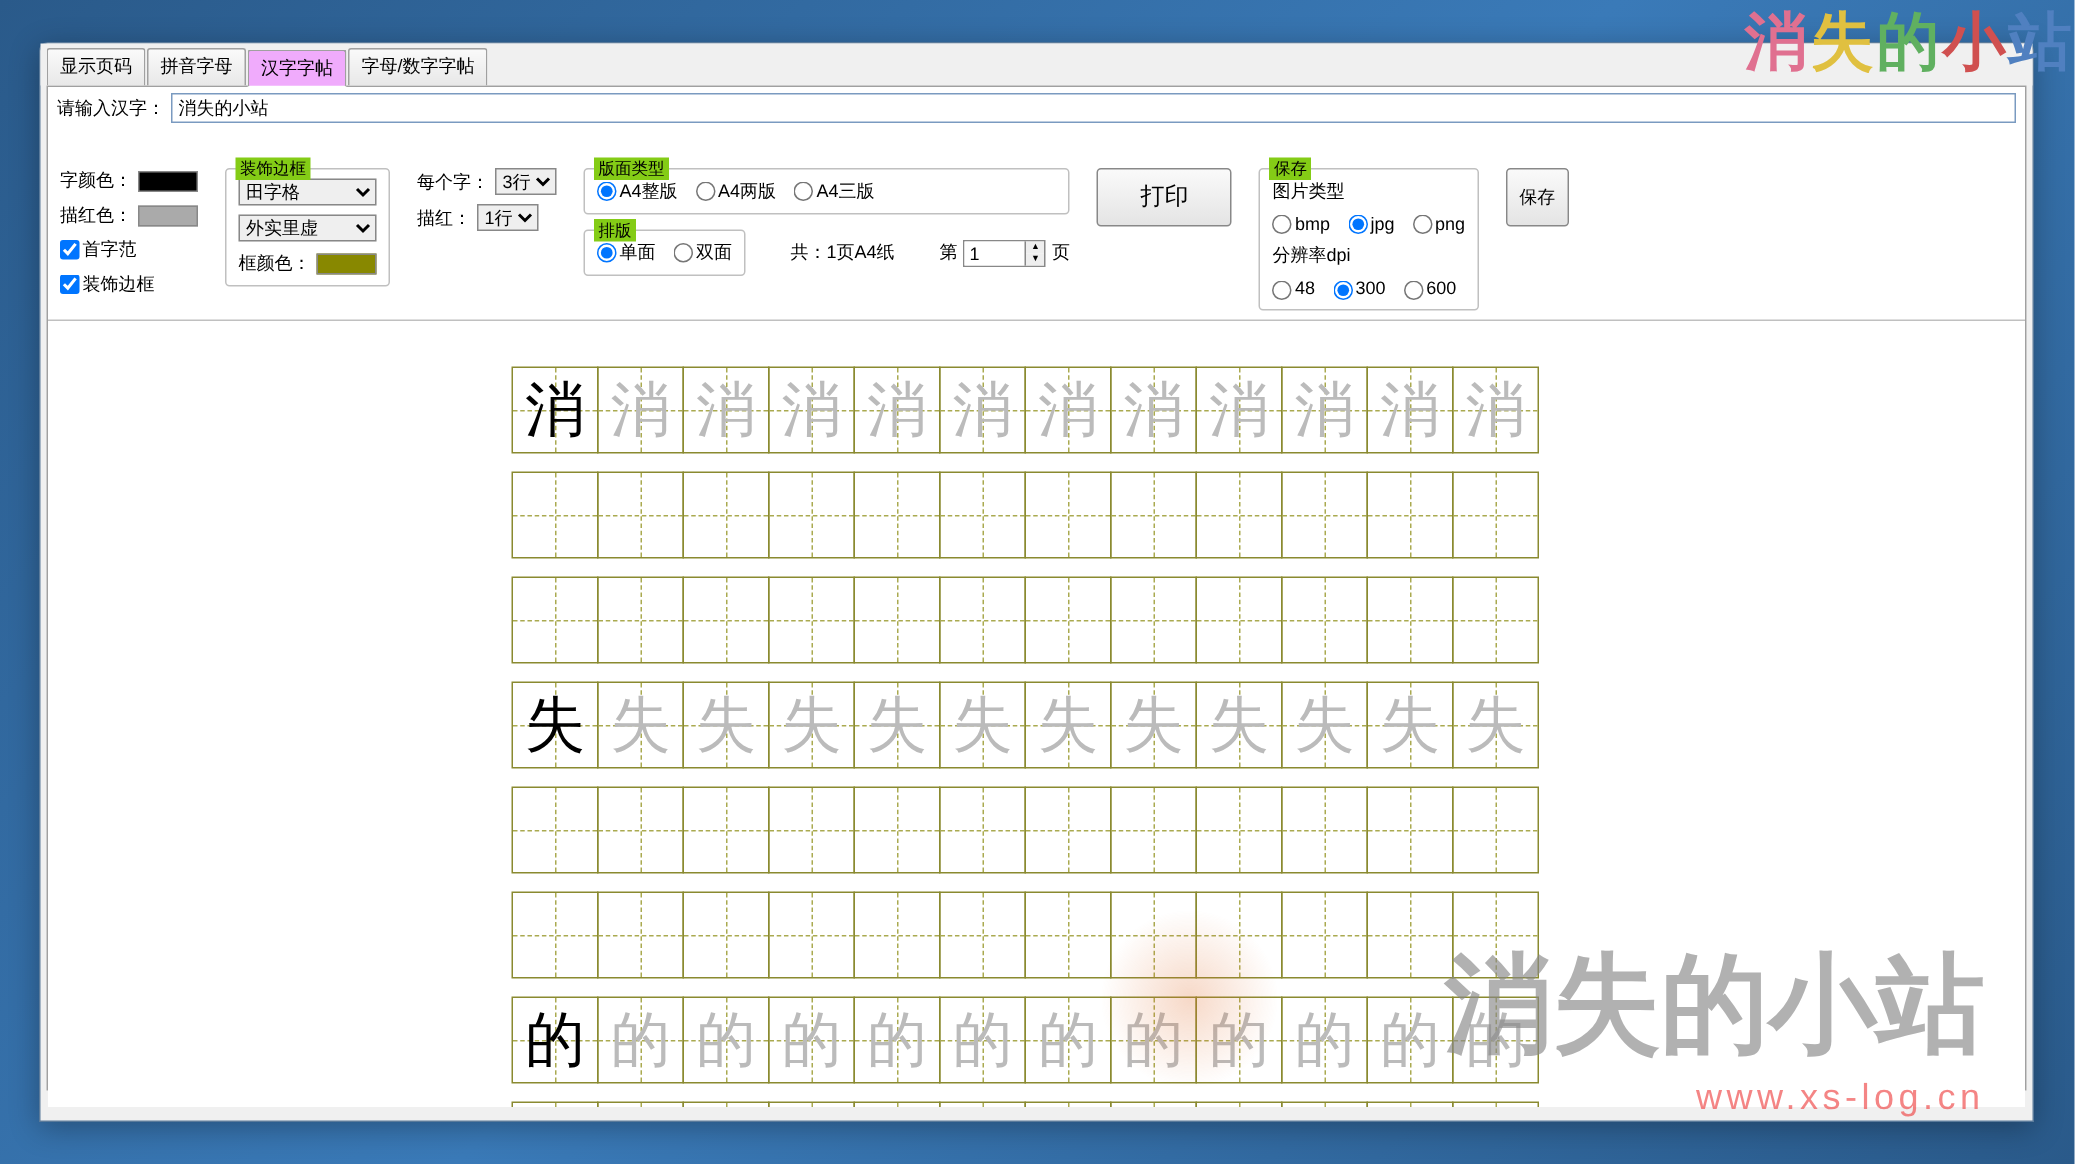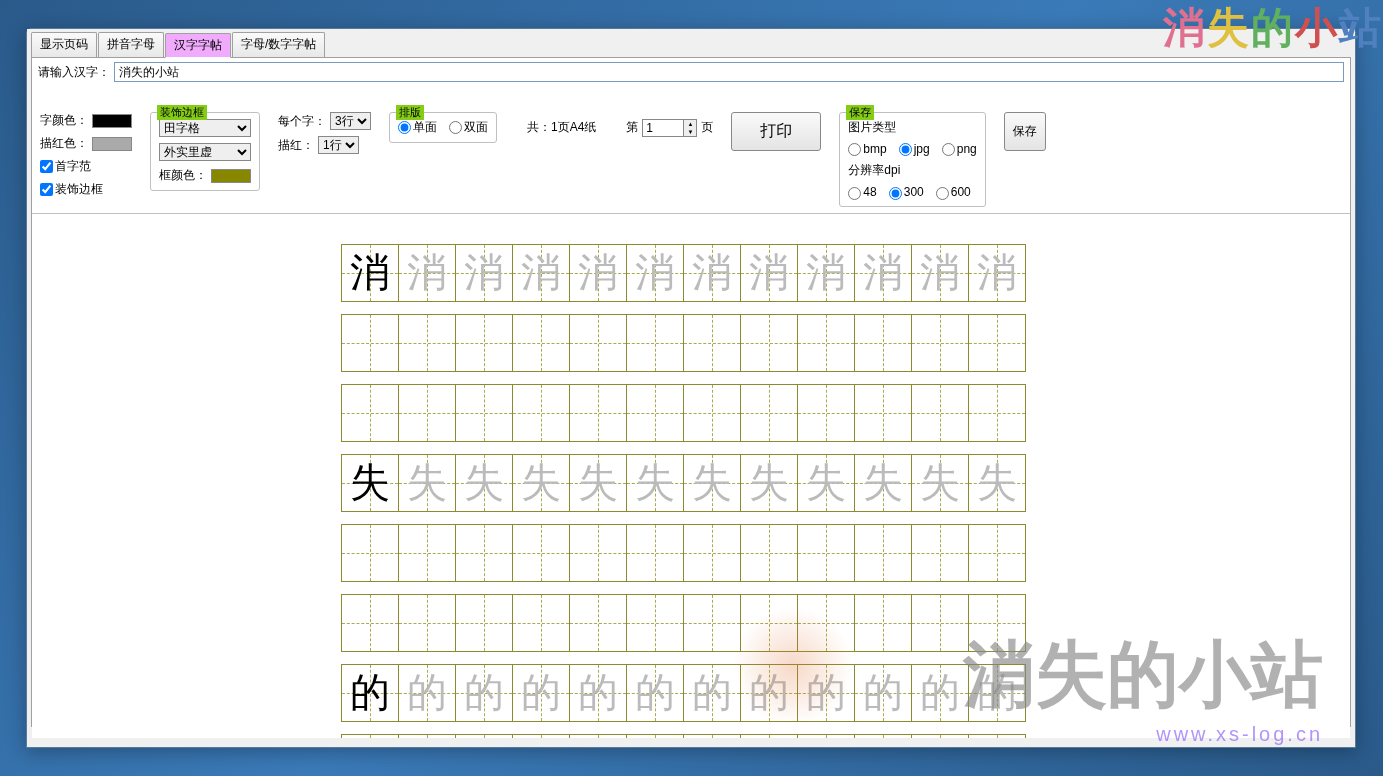--- a/index.html
+++ b/index.html
@@ -53,21 +53,21 @@
 .cell::after { top: 50%; left: 0; right: 0; border-top-width: 1px; }
 .cell .ch { position: absolute; inset: 0; display: flex; align-items: center; justify-content: center; font-size: 40px; font-family: "KaiTi","STKaiti",serif; z-index: 1; }
 .cell .ch.dark { color: #000; }
 .cell .ch.light { color: #bbb; }
 
 .watermark-top { position: absolute; right: 0; top: 0; font-size: 42px; font-weight: bold; font-family: "Microsoft YaHei"; letter-spacing: 2px; pointer-events: none; z-index: 100; }
 .watermark-top span:nth-child(1){color:#e07090;} .watermark-top span:nth-child(2){color:#e0c040;} .watermark-top span:nth-child(3){color:#60b060;} .watermark-top span:nth-child(4){color:#d05050;} .watermark-top span:nth-child(5){color:#5080c0;}
 
 .watermark-big { position: absolute; right: 60px; bottom: 30px; pointer-events: none; z-index: 50; text-align: right; }
 .watermark-big .txt { font-size: 72px; font-weight: 900; color: #888; opacity: 0.65; font-family: "Microsoft YaHei"; }
-.watermark-big .url { font-size: 20px; color: #8b5cf6; opacity: 0.65; letter-spacing: 3px; }
+.watermark-big .url { font-size: 24px; color: #ef4444; opacity: 0.65; letter-spacing: 3px; }
 .watermark-logo { position: absolute; right: 530px; bottom: 50px; width: 120px; height: 120px; background: radial-gradient(circle, #e0703088, transparent 70%); border-radius: 50%; opacity: 0.5; z-index: 49; }
 </style>
 </head>
 <body>
 
 <div class="watermark-top">
   <span>消</span><span>失</span><span>的</span><span>小</span><span>站</span>
 </div>
 
 <div class="window">
@@ -118,20 +118,28 @@
             <span>每个字：</span>
             <select><option>3行</option></select>
           </div>
         <div class="crow">
             <span>描红：</span>
             <select><option>1行</option></select>
           </div>
       </div>
 
       <div class="cgroup" style="gap:10px">
+        <div class="cgroup bordered">
+          <div class="legend">版面类型</div>
+          <div class="radio-row">
+            <label><input type="radio" name="layout" checked="" style=""><span>A4整版</span></label>
+            <label><input type="radio" name="layout" style=""><span>A4两版</span></label>
+            <label><input type="radio" name="layout" style=""><span>A4三版</span></label>
+          </div>
+        </div>
         <div style="display:flex; gap:30px; align-items:center">
           <div class="cgroup bordered">
             <div class="legend">排版</div>
             <div class="radio-row">
               <label><input type="radio" name="side" checked="" style=""><span>单面</span></label>
               <label><input type="radio" name="side" style=""><span>双面</span></label>
             </div>
           </div>
           <span>共：1页A4纸</span>
           <div class="crow">

